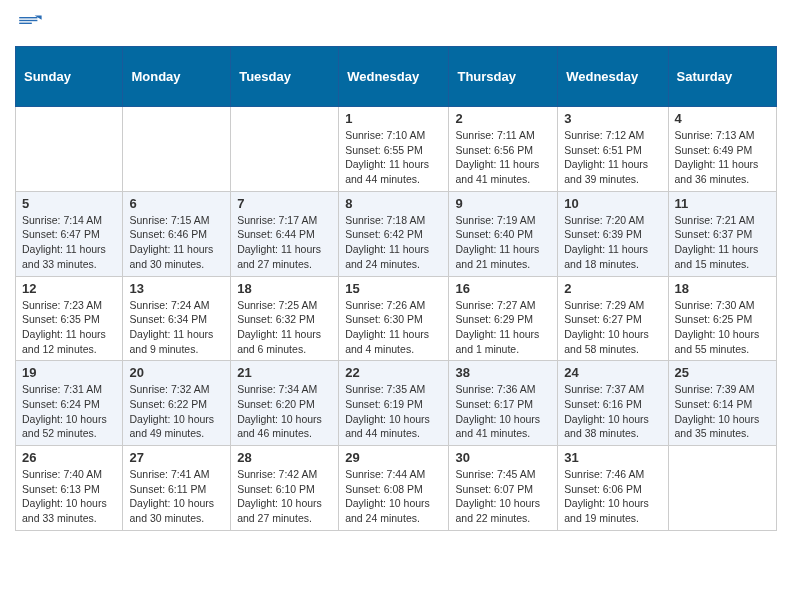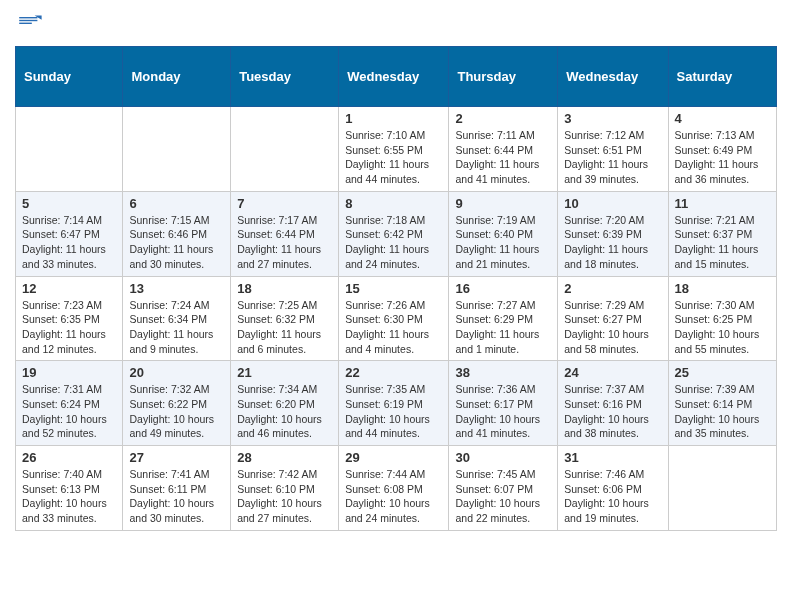--- a/index.html
+++ b/index.html
@@ -132,21 +132,21 @@
           <td class="empty-cell"></td>
           <td>
             <span class="day-num">1</span>
             <div class="day-info">Sunrise: 7:10 AM
 Sunset: 6:55 PM
 Daylight: 11 hours and 44 minutes.</div>
           </td>
           <td>
             <span class="day-num">2</span>
             <div class="day-info">Sunrise: 7:11 AM
-Sunset: 6:44 PM
+Sunset: 6:56 PM
 Daylight: 11 hours and 41 minutes.</div>
           </td>
           <td>
             <span class="day-num">3</span>
             <div class="day-info">Sunrise: 7:12 AM
 Sunset: 6:51 PM
 Daylight: 11 hours and 39 minutes.</div>
           </td>
           <td>
             <span class="day-num">4</span>

